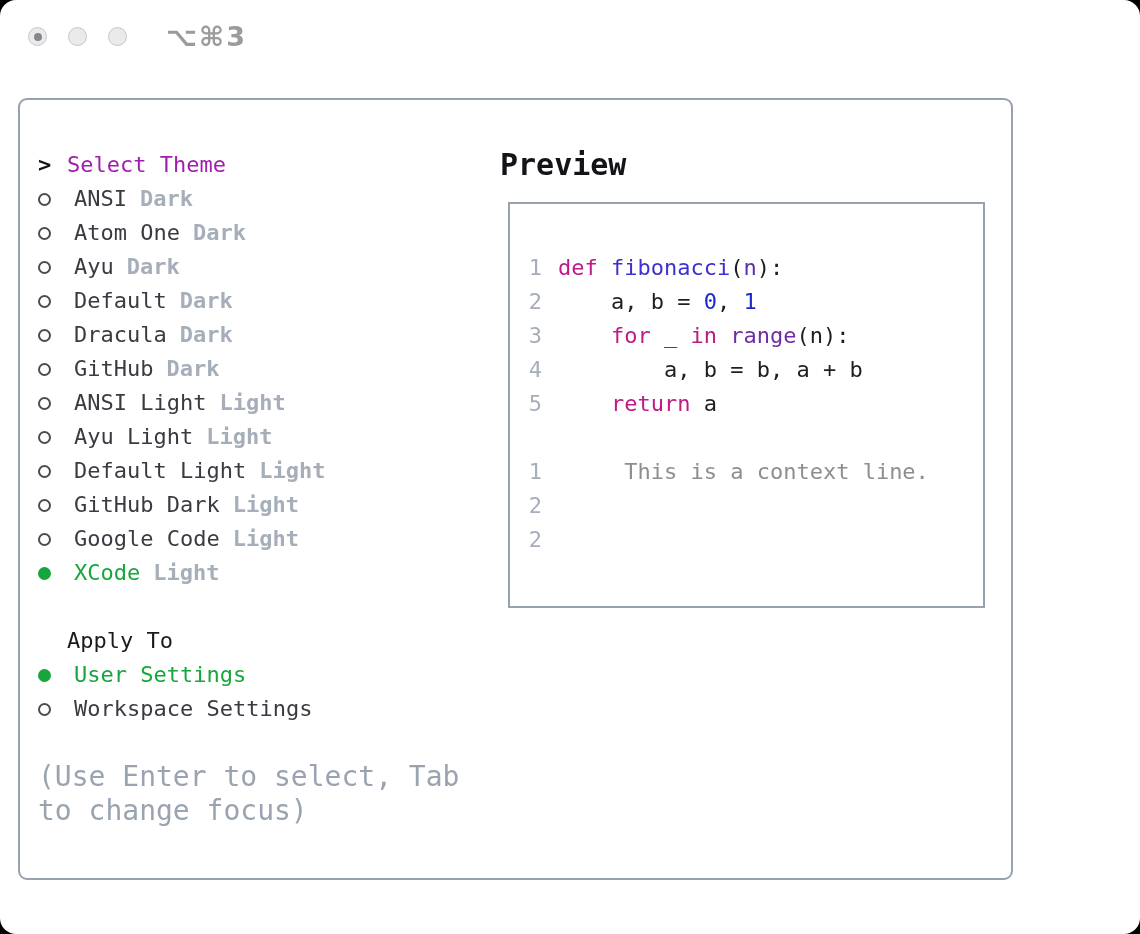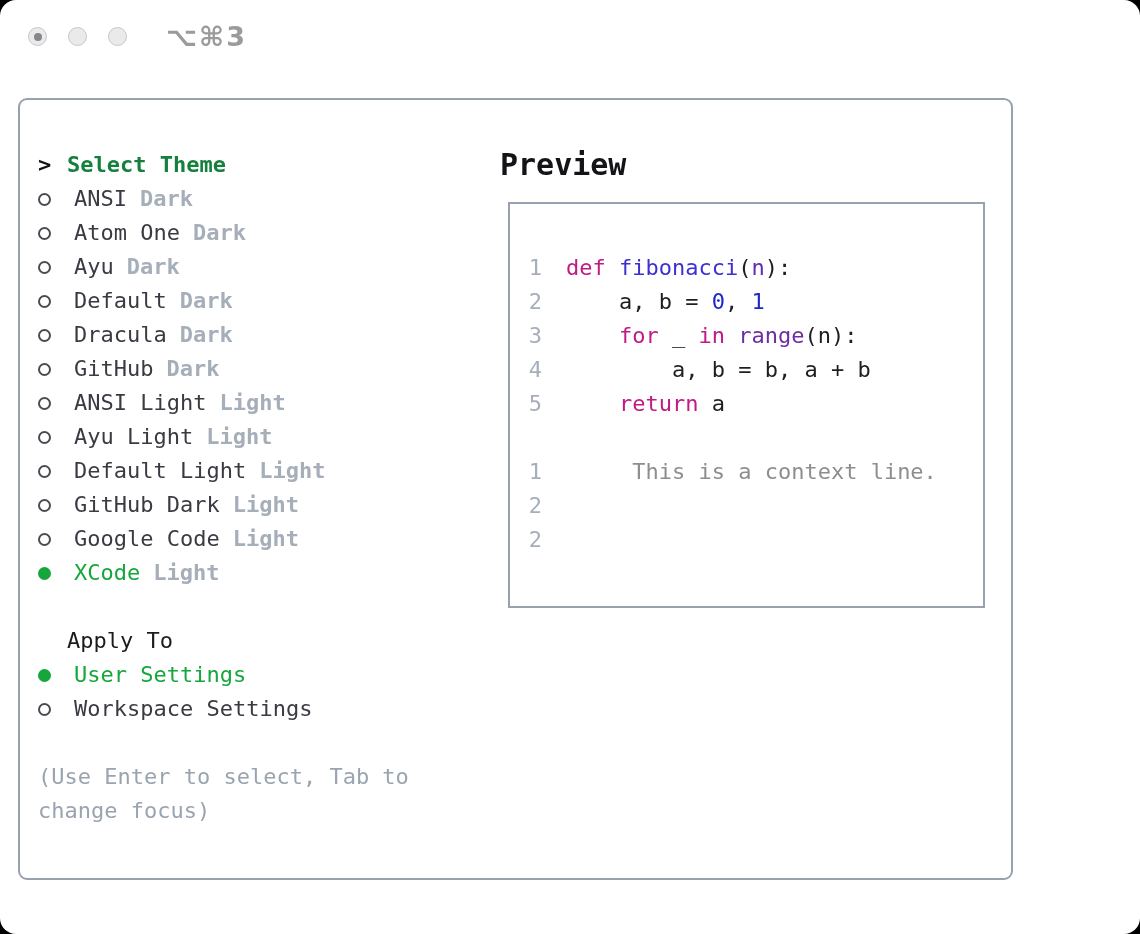--- a/index.html
+++ b/index.html
@@ -17,37 +17,37 @@
     font-weight:bold;font-size:27px;line-height:34px;color:#9b9b9b;letter-spacing:2px;}
   
   .main-box{position:absolute;left:18px;top:98px;width:995px;height:782px;
     border:2px solid var(--border,#98a2ae);border-radius:9px;box-sizing:border-box;background:#fff;}
   
   .left-panel{position:absolute;left:18px;top:48px;font-size:22px;line-height:34px;color:#3a3a42;}
   .row{display:flex;align-items:center;height:34px;white-space:pre;}
   .marker{width:29px;display:flex;align-items:center;}
   .radio{width:13px;height:13px;border-radius:50%;border:2px solid #4b4b52;box-sizing:border-box;}
   .radio.sel{border-color:var(--accent_green,#16a63c);background:var(--accent_green,#16a63c);}
-  .hdr{font-weight:bold;color:#15803d;}
+  .hdr{font-weight:normal;color:#a21caf;}
   .prompt{font-weight:bold;color:#141418;}
   .item-label{color:#3a3a42;margin-left:7px;}
   .item-label.green{color:var(--accent_green,#16a63c);}
   .variant{color:var(--muted,#a5aeb9);margin-left:13px;font-weight:bold;}
   .spacer{height:34px;}
   .subhdr{color:#1b1b1f;}
-  .help{width:440px;color:#9aa4b0;font-size:22px;line-height:34px;white-space:normal;}
+  .help{width:440px;color:#9aa4b0;font-size:28px;line-height:34px;white-space:normal;}
   
   .preview-label{position:absolute;left:480px;top:48px;height:34px;line-height:34px;
     font-size:30px;font-weight:bold;color:#141418;}
   .preview-box{position:absolute;left:488px;top:102px;width:477px;height:406px;
     border:2px solid var(--border,#98a2ae);box-sizing:border-box;background:#fff;
     padding:47px 0 0 18px;overflow:hidden;}
   .cline{display:flex;height:34px;align-items:center;font-size:22px;line-height:34px;}
   .ln{width:14px;text-align:right;color:var(--muted,#a5aeb9);flex:none;}
-  .ctext{margin-left:24px;white-space:pre;color:var(--plain,#1e1e22);}
+  .ctext{margin-left:16px;white-space:pre;color:var(--plain,#1e1e22);}
   .tok-kw{color:var(--keyword,#c01a85);}
   .tok-fn{color:var(--function_name,#3c30d0);}
   .tok-param{color:var(--parameter,#5e2cae);}
   .tok-call{color:var(--call,#6e2da0);}
   .tok-num{color:var(--number,#1e28c8);}
   .tok-pl{color:var(--plain,#1e1e22);}
   .tok-ctx{color:var(--context,#8e8e8e);text-align:center;}
   .tok-del{color:var(--deleted,#c63018);}
   .tok-add{color:var(--added,#00c81e);}
 </style>

